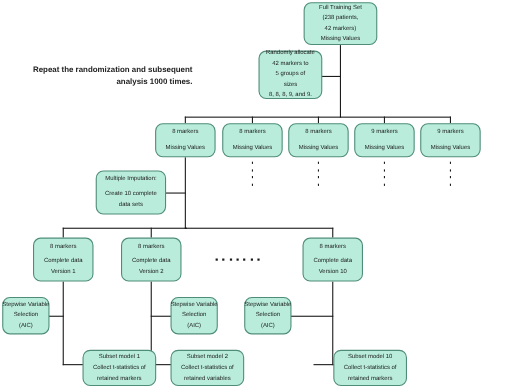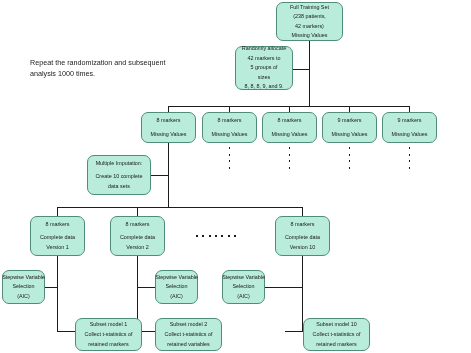--- a/index.html
+++ b/index.html
@@ -32,23 +32,24 @@
     z-index: 3;
     padding: 1px 2px;
   }
   .node .ln { display: block; white-space: nowrap; }
   .node .gap { height: 4px; }
   .note {
     position: absolute;
     font-size: 7.2px;
     line-height: 1.55;
     color: #222;
-    text-align: left;
+    text-align: right;
     z-index: 3;
     white-space: nowrap;
+    font-weight: bold;
   }
   .edge {
     position: absolute;
     background: #1c1c1c;
     z-index: 1;
   }
   .vline { width: 1.4px; }
   .hline { height: 1.4px; }
   .dots-v {
     position: absolute;

